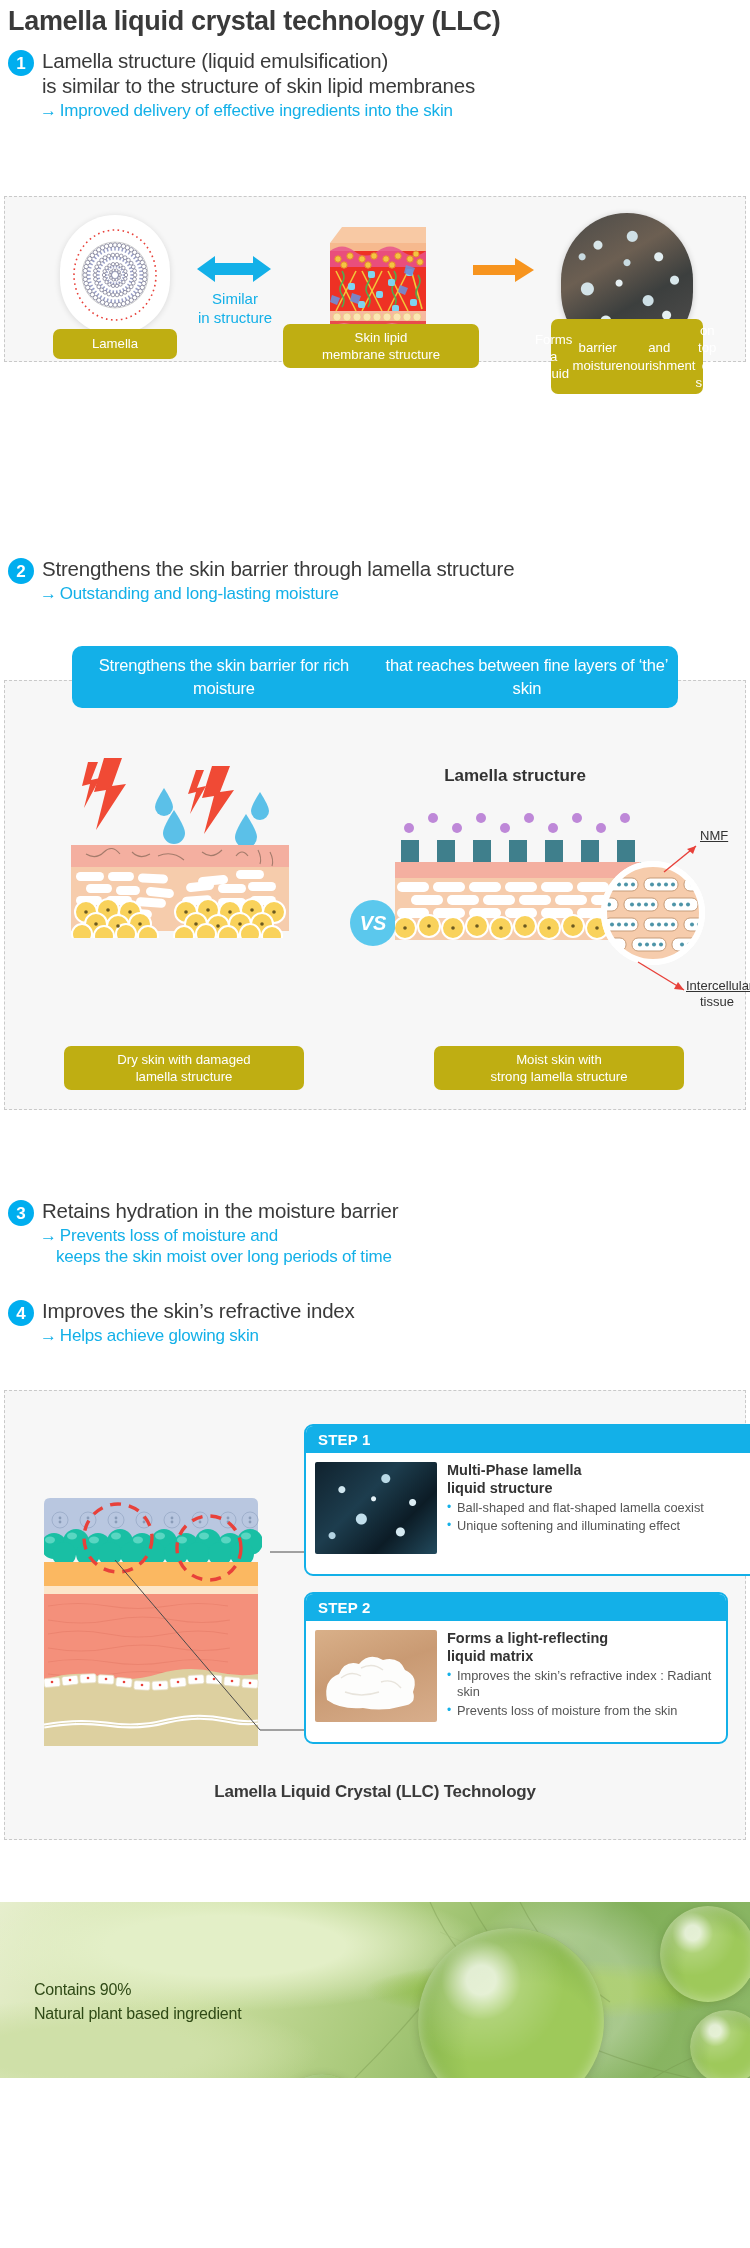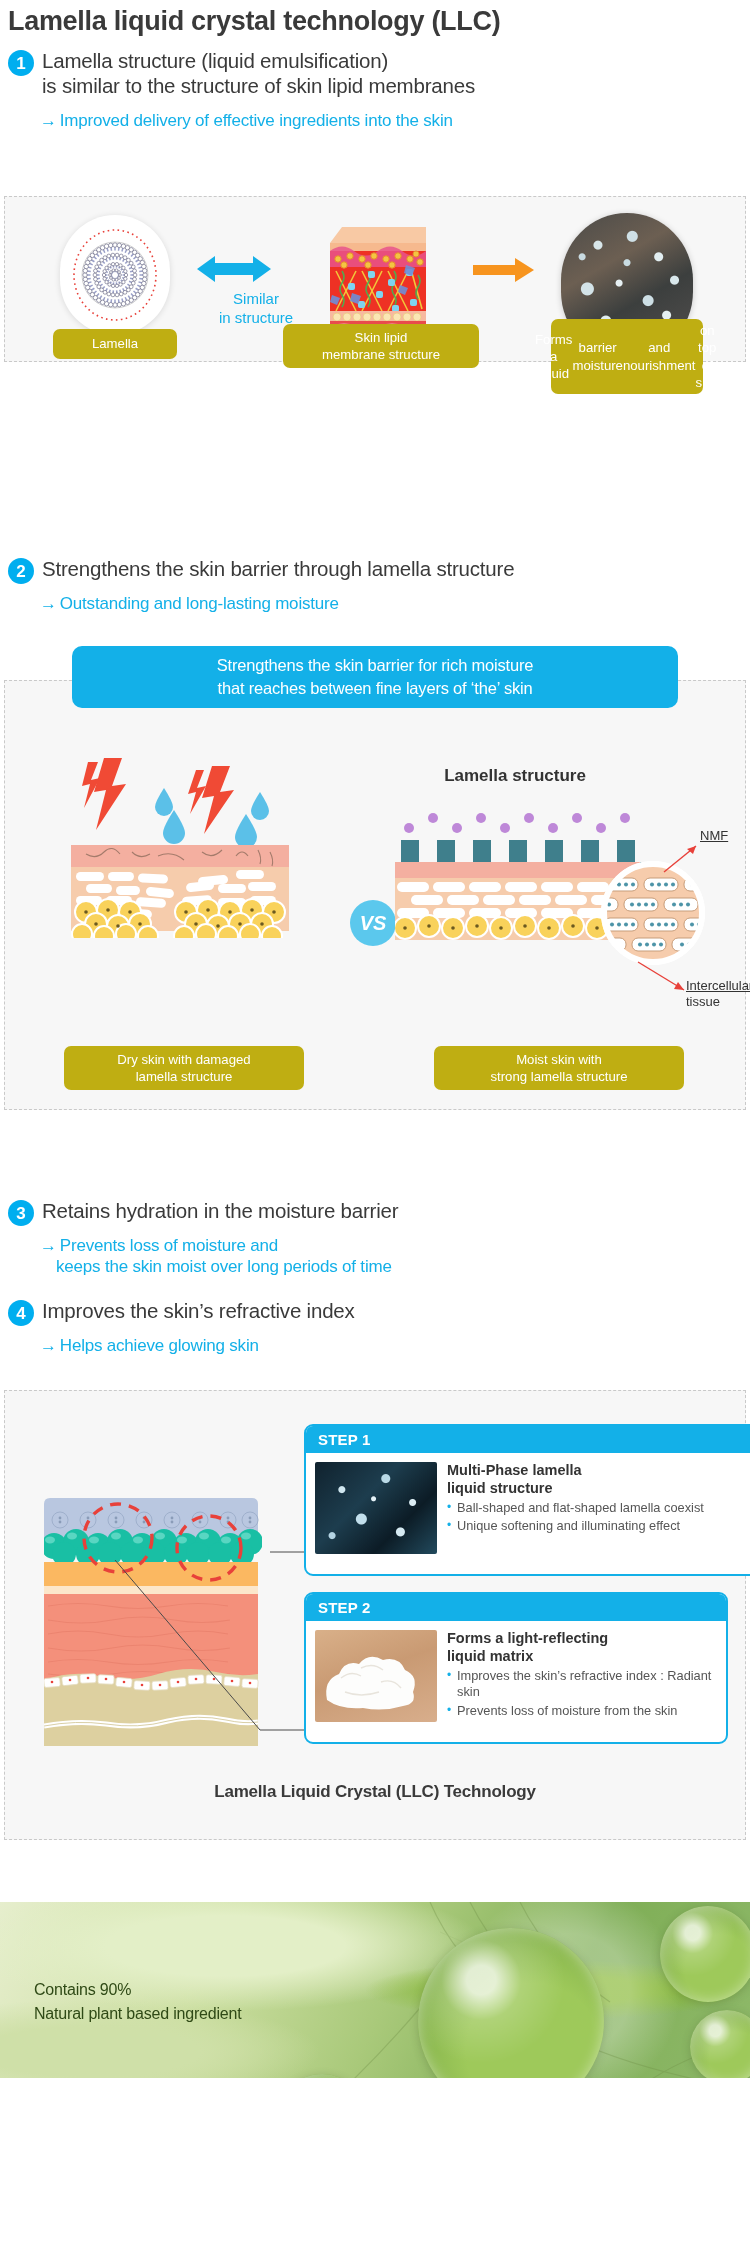--- a/index.html
+++ b/index.html
@@ -25,21 +25,21 @@
     font-size: 17px; font-weight: bold;
     display: flex; align-items: center; justify-content: center;
     line-height: 1;
   }
   .num-head {
     margin-left: 34px;
     font-size: 20.5px; color: #3a3a3a; line-height: 1.22;
     letter-spacing: -0.2px;
   }
   .num-sub {
-    margin-left: 48px; margin-top: 12px;
+    margin-left: 48px; margin-top: 2px;
     font-size: 17px; color: #13B0E8; line-height: 1.25;
     letter-spacing: -0.2px;
   }
   .num-sub .arrow { margin-left: -16px; margin-right: 3px; }
   .sub-indent { display:block; }
 
   
   .panel {
     position: absolute; left: 4px; width: 742px;
     border: 1px dashed #c9c9c9; background: #f7f7f7;
@@ -67,21 +67,21 @@
   
   .vesicle-card {
     position:absolute; background:#fff; border-radius: 50%/46%;
     box-shadow: 0 1px 6px rgba(0,0,0,.12);
   }
 
   
   .dbl-arrow { position:absolute; }
   .sim-text {
     position:absolute; text-align:center; color:#13B0E8;
-    font-size:15px; line-height:1.25;margin-left:21px;
+    font-size:15px; line-height:1.25;
   }
 
   
   .skinblock { position:absolute; overflow:hidden; }
 
   
   .micro-circle {
     position:absolute; border-radius: 50%/46%;
     overflow:hidden;
     background:
@@ -511,21 +511,21 @@
   <div class="num-block" style="top:556px;">
     <div class="num-badge">2</div>
     <div class="num-head">Strengthens the skin barrier through lamella structure</div>
     <div class="num-sub">
       <span class="arrow">→</span><span>Outstanding and long-lasting moisture</span>
     </div>
   </div>
 
   <div class="panel" style="top:680px; height:430px;"></div>
 
-  <div class="cyan-banner" style="left:72px; top:646px; width:606px; height:62px; flex-direction:column;">
+  <div class="cyan-banner" style="left:72px; top:646px; width:606px; height:62px; flex-direction:row;">
     <span>Strengthens the skin barrier for rich moisture</span>
     <span>that reaches between fine layers of ‘the’ skin</span>
   </div>
 
   <div style="position:absolute; left:46px; top:752px; width:300px; height:186px;">
     <svg width="300" height="186" viewBox="0 0 300 186">
 
       <g fill="#F04A35">
         <path d="M42 10 L36 34 L44 32 L38 56 L54 26 L45 28 L52 10 Z"></path>
         <path d="M58 6 L48 40 L60 38 L50 78 L80 32 L66 34 L76 6 Z"></path>
@@ -784,21 +784,21 @@
   <div class="anno" style="left:700px; top:828px;">NMF</div>
 
   <div style="position:absolute; left:636px; top:960px;">
     <svg width="66" height="36" viewBox="0 0 66 36">
       <line x1="2" y1="2" x2="48" y2="30" stroke="#E8413A" stroke-width="1.4"></line>
       <path d="M48 30 L38 29 L42 22 Z" fill="#E8413A"></path>
     </svg>
   </div>
   <div class="anno" style="left:686px; top:978px; width:70px; text-align:left;">
     <span>Intercellular</span><br>
-    <span style="display:inline-block; ">tissue</span>
+    <span style="display:inline-block; margin-left:14px;">tissue</span>
   </div>
 
   <div class="olive" style="left:64px; top:1046px; width:240px; height:44px; flex-direction:column;">
     <span>Dry skin with damaged</span>
     <span>lamella structure</span>
   </div>
   <div class="olive" style="left:434px; top:1046px; width:250px; height:44px; flex-direction:column;">
     <span>Moist skin with</span>
     <span>strong lamella structure</span>
   </div>

